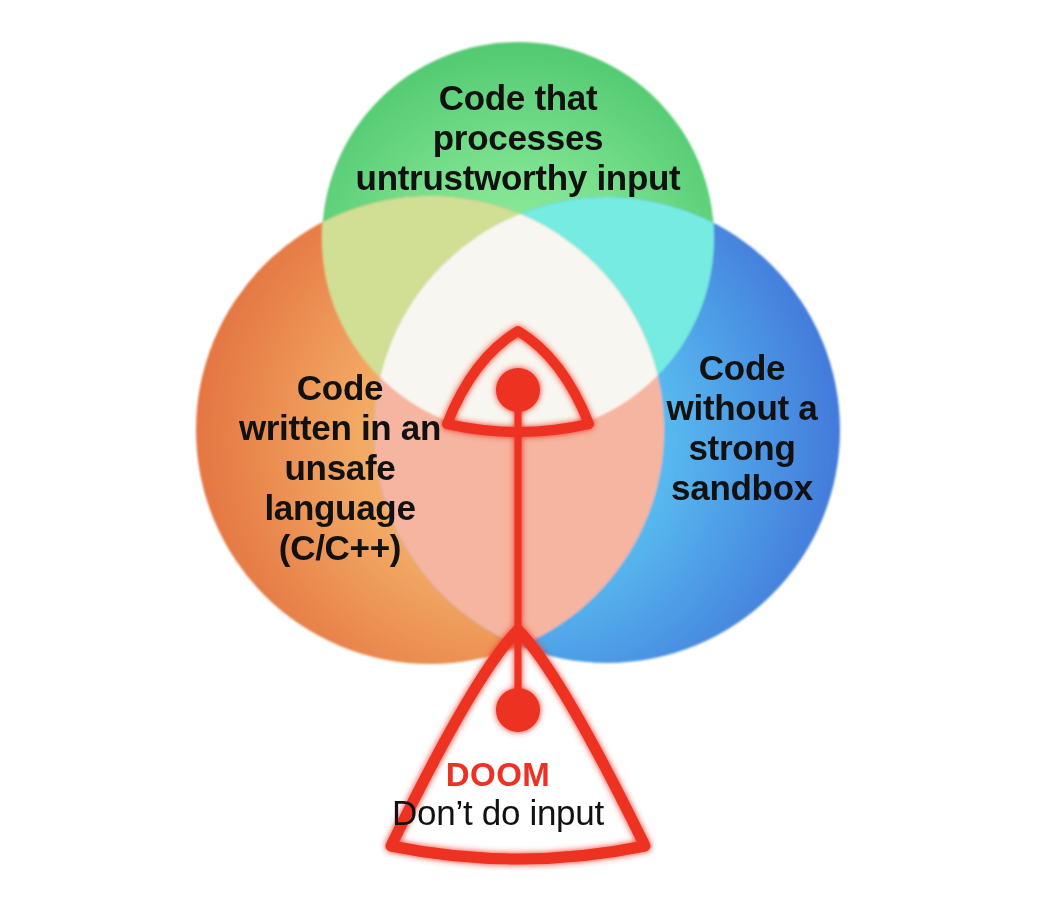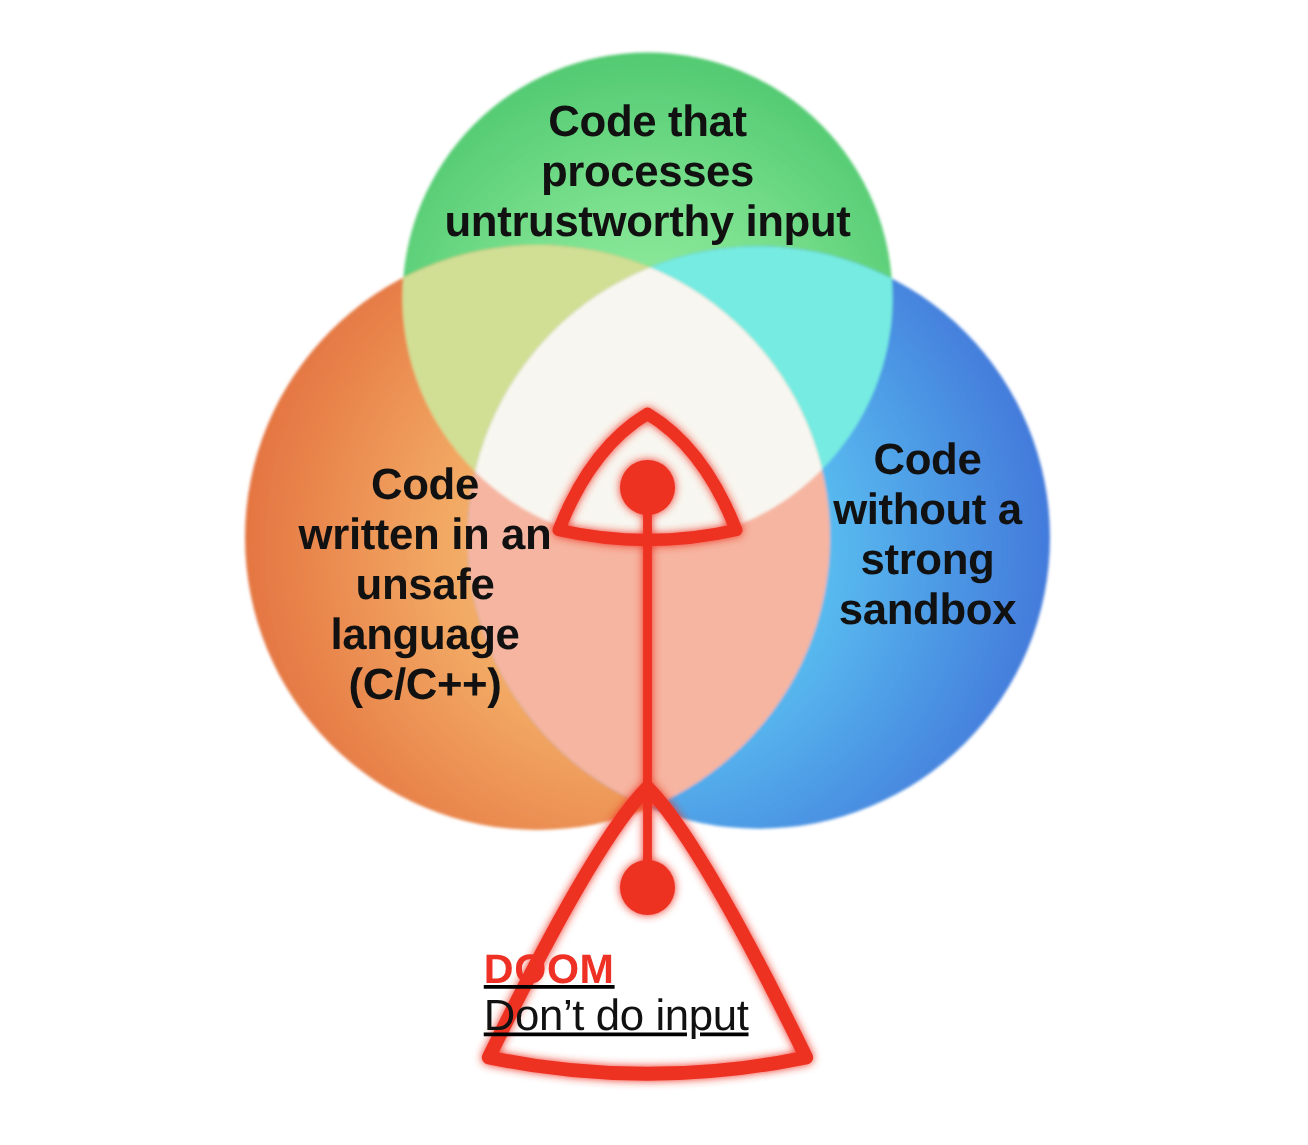--- a/index.html
+++ b/index.html
@@ -50,24 +50,24 @@
     font-size: 35px;
   }
   #label-blue {
     left: 630px;
     top: 348px;
     width: 224px;
     font-size: 35px;
   }
   #doom-text-group {
     position: absolute;
-    left: 387px;
+    left: 348px;
     top: 758px;
     width: 300px;
-    text-decoration: underline;
+    text-align: center;
   }
   #doom-title {
     font-family: "Liberation Sans", sans-serif;
     font-weight: 700;
     font-size: 33px;
     letter-spacing: 0.5px;
     line-height: 1.05;
   }
   #doom-subtitle {
     font-family: "Liberation Sans", sans-serif;

